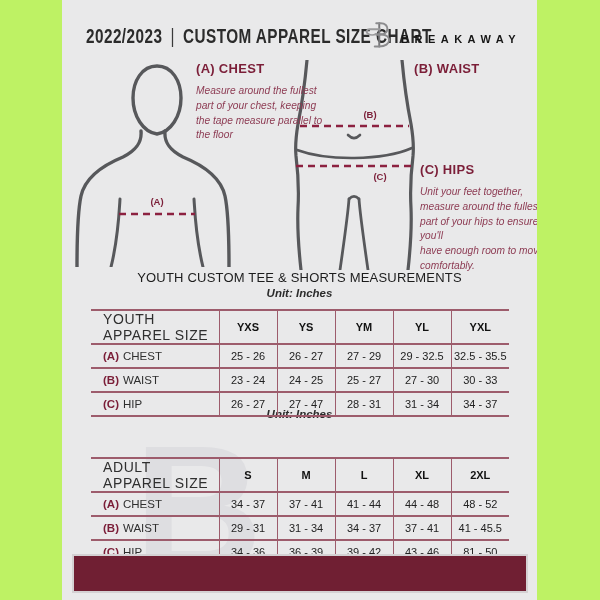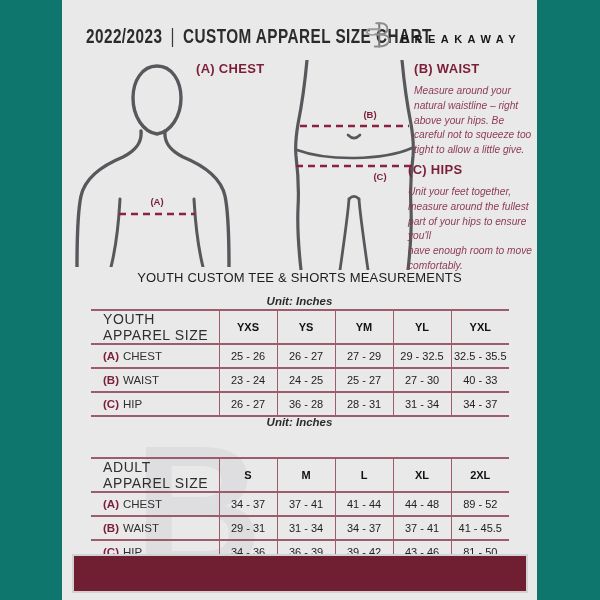--- a/index.html
+++ b/index.html
@@ -2,21 +2,21 @@
 <html><head>
 <meta charset="utf-8">
 <style>
   html,body { margin:0; padding:0; }
   body {
     width:600px; height:600px;
     background:#000;
     font-family:"Liberation Sans", sans-serif;
     -webkit-font-smoothing:antialiased;
   }
-  .stage { position:relative; width:600px; height:600px; background:#0f766e; overflow:hidden; }
+  .stage { position:relative; width:600px; height:600px; background:#bef264; overflow:hidden; }
   .document {
     position:absolute; left:62px; top:0; width:475px; height:600px;
     background:#e9e9ea; overflow:hidden;
   }
 
   
   .header-title {
     position:absolute; left:24px; top:25px;
     display:flex; align-items:baseline; gap:9px;
     font-weight:700; font-size:17px; color:#2b2b2b;
@@ -38,36 +38,36 @@
   .fig-torso { left:10px; top:57px; }
   .fig-lower { left:230px; top:60px; }
   svg .outline { fill:none; stroke:#57585b; stroke-linecap:round; stroke-linejoin:round; }
   svg .dash { stroke:#8c2140; stroke-width:2.4; stroke-dasharray:7 5; fill:none; }
   svg .dlabel { font-family:"Liberation Sans",sans-serif; font-weight:700; font-size:9.5px; fill:#7b1e38; }
 
   
   .inst { position:absolute; }
   .inst-chest { left:134px; top:61px; width:132px; }
   .inst-waist { left:352px; top:61px; width:120px; }
-  .inst-hips  { left:346px; top:162px; width:133px; }
+  .inst-hips  { left:358px; top:162px; width:133px; }
   .inst h3 {
     margin:0 0 8px 0; font-size:13px; font-weight:700;
     color:#7b1e38; letter-spacing:0.3px;
   }
   .inst p {
     margin:0; font-style:italic; font-size:10.2px; line-height:1.45;
     color:#8d3b53; white-space:pre-line;
   }
 
   
   .section-head { position:absolute; left:0; width:475px; text-align:center; }
   .section-head.youth { top:270px; }
   .section-head.adult { top:406px; }
   .section-head .t { font-size:13px; font-weight:400; color:#1c1c1c; letter-spacing:0.2px; }
-  .section-head .u { font-size:11.5px; font-style:italic; font-weight:600; color:#2b2b2b; margin-top:10px; }
+  .section-head .u { font-size:11.5px; font-style:italic; font-weight:600; color:#2b2b2b; margin-top:2px; }
 
   
   .size-table {
     position:absolute; left:29px; width:418px;
     border-collapse:collapse; table-layout:fixed;
     font-size:11px; color:#222; background:transparent;
     z-index:2;
   }
   .size-table.youth { top:309px; }
   .size-table.adult { top:457px; }
@@ -150,24 +150,24 @@
         </g>
         <line class="dash" x1="8" y1="66" x2="117" y2="66"></line>
         <text class="dlabel" x="78" y="58" text-anchor="middle">(B)</text>
         <line class="dash" x1="4" y1="106" x2="121" y2="106"></line>
         <text class="dlabel" x="88" y="120" text-anchor="middle">(C)</text>
       </svg>
     </div>
 
     <div class="inst inst-chest">
       <h3>(A) CHEST</h3>
+      <p>Measure around the fullest part of your chest, keeping the tape measure parallel to the floor</p>
     </div>
     <div class="inst inst-waist">
       <h3>(B) WAIST</h3>
-      <p>Measure around your natural waistline – right above your hips. Be careful not to squeeze too tight to allow a little give.</p>
     </div>
     <div class="inst inst-hips">
       <h3>(C) HIPS</h3>
       <p>Unit your feet together, measure around the fullest part of your hips to ensure you'll
 have enough room to move comfortably.</p>
     </div>
 
     <div class="watermark">B</div>
 
     <div class="section-head youth">
@@ -199,26 +199,26 @@
         <td class="val">27 - 29</td>
         <td class="val">29 - 32.5</td>
         <td class="val">32.5 - 35.5</td>
       </tr>
       <tr>
         <td class="rowlabel"><span class="pre">(B)</span><span>WAIST</span></td>
         <td class="val">23 - 24</td>
         <td class="val">24 - 25</td>
         <td class="val">25 - 27</td>
         <td class="val">27 - 30</td>
-        <td class="val">40 - 33</td>
+        <td class="val">30 - 33</td>
       </tr>
       <tr>
         <td class="rowlabel"><span class="pre">(C)</span><span>HIP</span></td>
         <td class="val">26 - 27</td>
-        <td class="val">36 - 28</td>
+        <td class="val">27 - 47</td>
         <td class="val">28 - 31</td>
         <td class="val">31 - 34</td>
         <td class="val">34 - 37</td>
       </tr>
     </tbody>
       </table>
 
     <div class="section-head adult">
       <div class="u">Unit: Inches</div>
     </div>
@@ -239,21 +239,21 @@
         <td class="colhead">L</td>
         <td class="colhead">XL</td>
         <td class="colhead">2XL</td>
       </tr>
       <tr>
         <td class="rowlabel"><span class="pre">(A)</span><span>CHEST</span></td>
         <td class="val">34 - 37</td>
         <td class="val">37 - 41</td>
         <td class="val">41 - 44</td>
         <td class="val">44 - 48</td>
-        <td class="val">89 - 52</td>
+        <td class="val">48 - 52</td>
       </tr>
       <tr>
         <td class="rowlabel"><span class="pre">(B)</span><span>WAIST</span></td>
         <td class="val">29 - 31</td>
         <td class="val">31 - 34</td>
         <td class="val">34 - 37</td>
         <td class="val">37 - 41</td>
         <td class="val">41 - 45.5</td>
       </tr>
       <tr>

